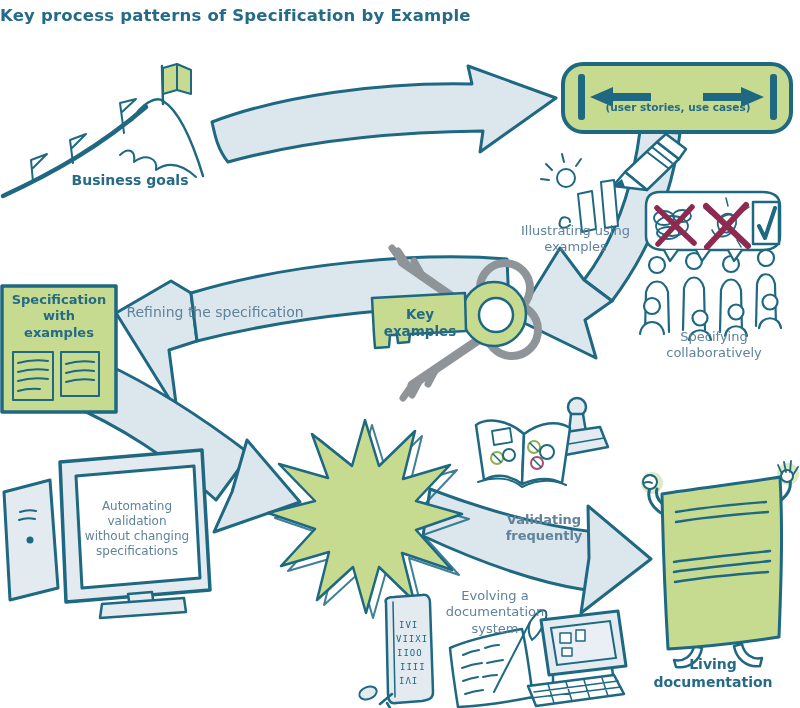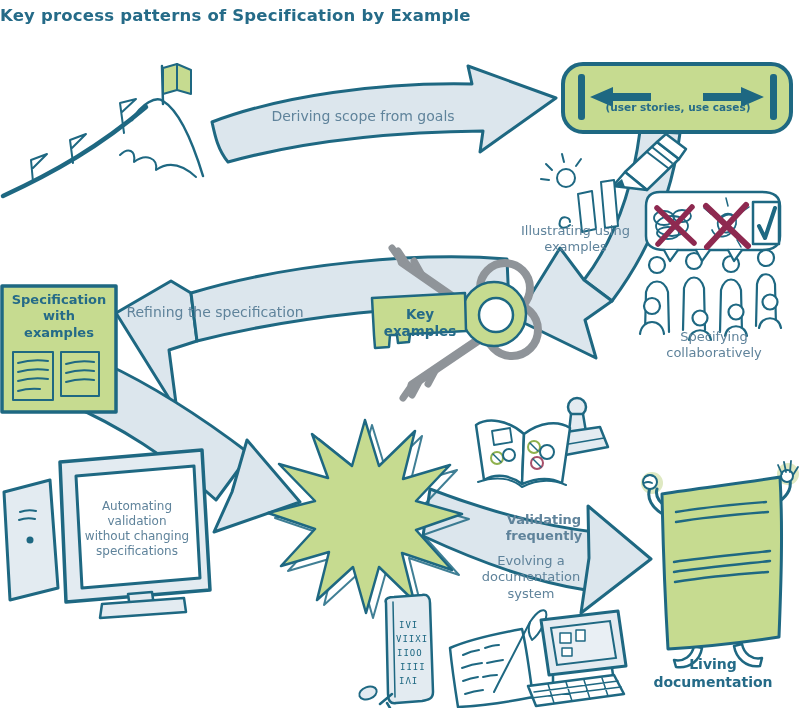--- a/index.html
+++ b/index.html
@@ -245,22 +245,22 @@
     <path class="sk" stroke-width="1.8" d="M 782 474 L 778 465 M 786 472 L 784 462 M 790 472 L 791 461 M 793 475 L 798 467"></path>
     <path class="whitefill" stroke-width="2.5" d="M 694 646 C 692 656 684 662 674 660 L 676 667 C 690 669 700 660 702 648 Z"></path>
     <path class="whitefill" stroke-width="2.5" d="M 742 644 C 744 654 752 660 762 658 L 760 666 C 746 668 736 658 734 646 Z"></path>
     <path class="greenfill" stroke-width="3" d="M 662 494 C 700 488 745 483 780 477 C 783 530 781 585 779 637 C 740 643 700 647 668 649 C 665 598 663 545 662 494 Z"></path>
     <path class="sk" stroke-width="2.4" d="M 676 512 C 700 508 740 504 766 502 M 676 522 C 700 518 742 514 768 512 M 674 562 C 700 558 742 554 770 551 M 674 572 C 700 568 742 564 770 561 M 675 582 C 700 578 740 574 768 572"></path>
   </g>
 </svg>
 
 <div id="title">Key process patterns of Specification by Example</div>
 
-
-<div class="lbl" style="left:248px;top:108px;width:230px;font-size:14px;">Deriving scope from goals</div>
+<div class="lbl bold" style="left:60px;top:172px;width:140px;font-size:14px;">Business goals</div>
+
 
 <div class="lbl bold" style="left:565px;top:101px;width:226px;font-size:10.5px;font-weight:700;">(user stories, use cases)</div>
 
 <div class="lbl" style="left:498px;top:223px;width:155px;">Illustrating using
 examples</div>
 
 <div class="lbl" style="left:650px;top:329px;width:128px;">Specifying
 collaboratively</div>
 
 <div class="lbl bold" style="left:374px;top:306px;width:92px;font-size:13.5px;">Key examples</div>
@@ -273,20 +273,20 @@
 
 <div class="lbl" style="left:84px;top:499px;width:106px;font-size:12px;">Automating
 validation
 without changing
 specifications</div>
 
 
 <div class="lbl" style="left:492px;top:512px;width:104px;font-weight:bold;">Validating
 frequently</div>
 
-<div class="lbl" style="left:430px;top:553px;width:130px;padding-left:36px;">Evolving a
+<div class="lbl" style="left:430px;top:588px;width:130px;">Evolving a
 documentation
 system</div>
 
 <div class="lbl bold" style="left:640px;top:656px;width:146px;font-size:14px;">Living
 documentation</div>
 
 </div>
 
 </body></html>

